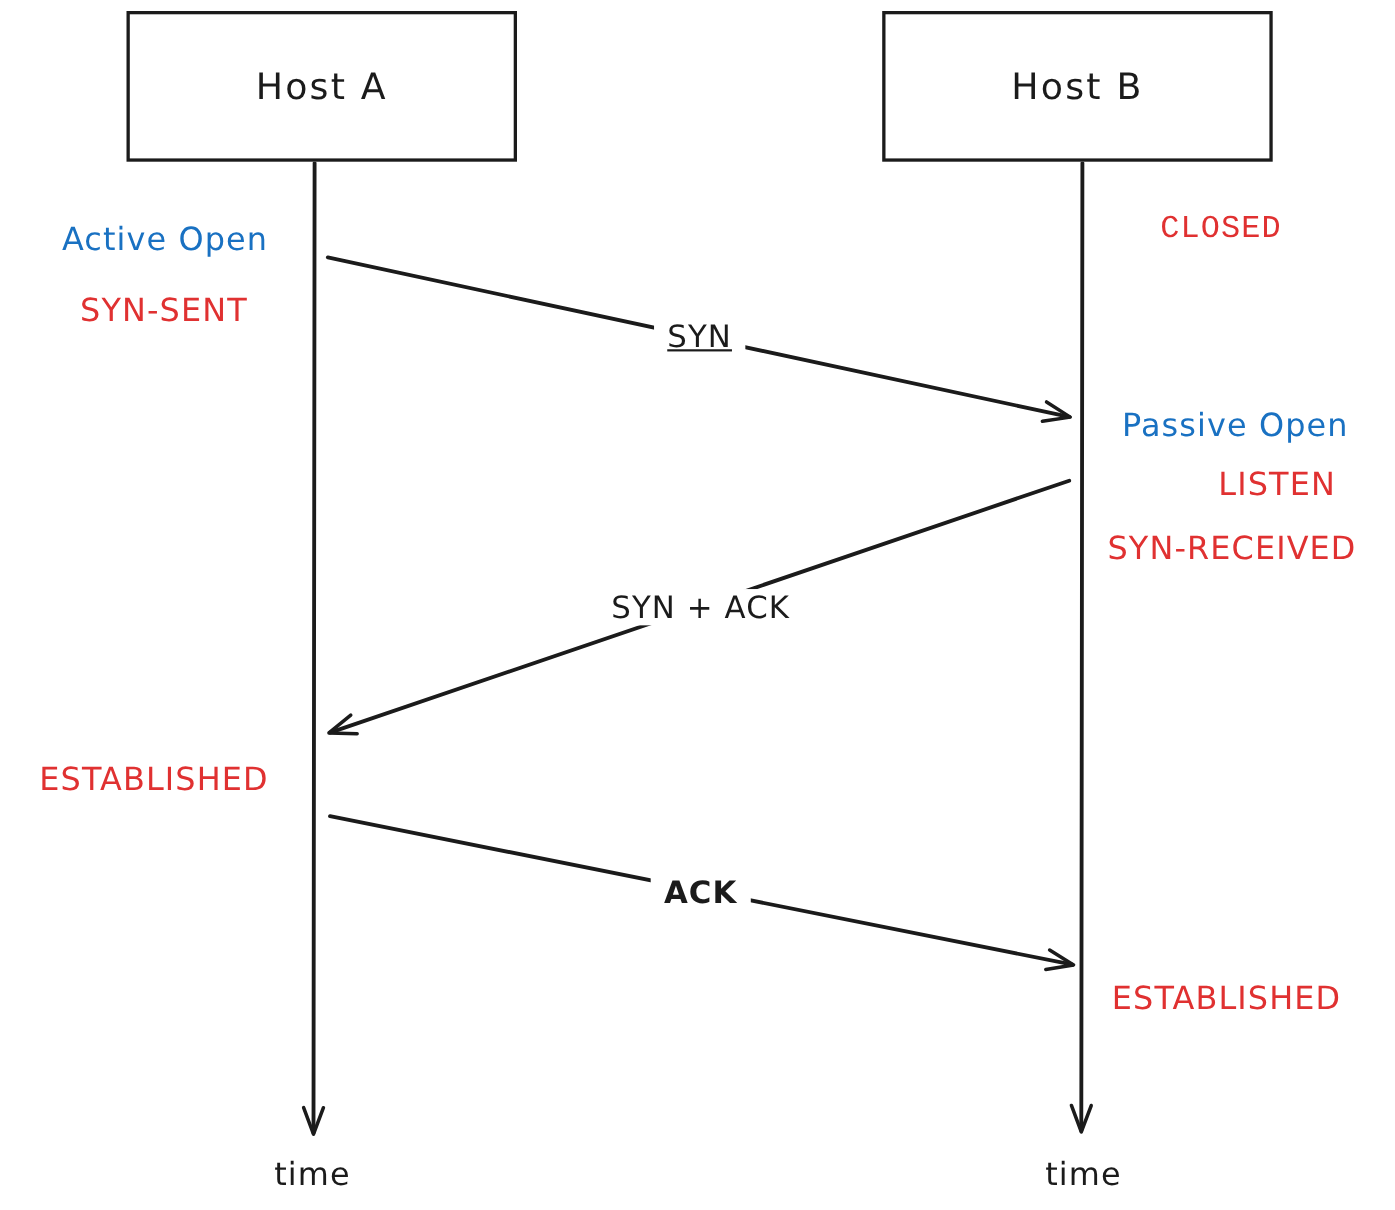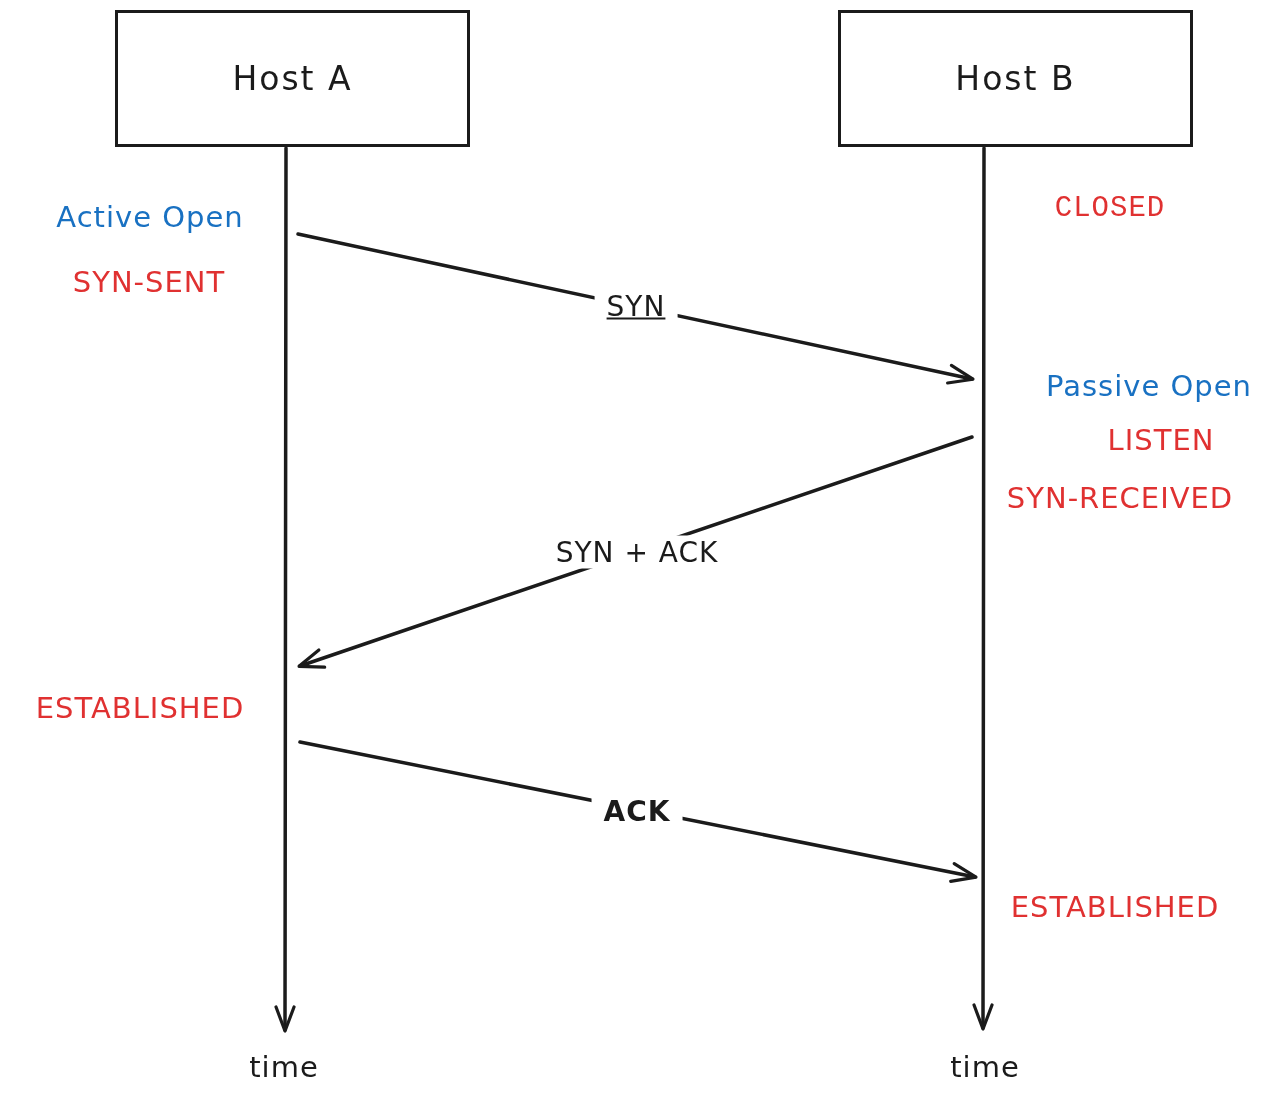--- a/index.html
+++ b/index.html
@@ -32,21 +32,21 @@
     border: 3px solid var(--ink);
     background: #ffffff;
     display: flex;
     align-items: center;
     justify-content: center;
     font-size: 33px;
     letter-spacing: 2px;
     color: var(--ink);
   }
   .host-a { left: 115px; }
-  .host-b { left: 838px; }
+  .host-b { left: 802px; }
   .lbl {
     position: absolute;
     white-space: nowrap;
     font-size: 29px;
     letter-spacing: 1px;
     transform: translate(-50%, -50%);
     color: var(--ink);
   }
   .blue { color: var(--blue); }
   .red  { color: var(--red); }
@@ -82,21 +82,21 @@
   </div>
   <div class="host-box host-b">
     <span>Host B</span>
   </div>
 
   <div class="lbl blue" style="left:150px; top:217px;">Active Open</div>
   <div class="lbl red" style="left:149px; top:282px;">SYN-SENT</div>
   <div class="lbl red" style="left:140px; top:708px;">ESTABLISHED</div>
 
   <div class="lbl red" style="left:1110px; top:208px;font-family:Liberation Mono, monospace;">CLOSED</div>
-  <div class="lbl blue" style="left:1123px; top:386px;margin-left:26px;">Passive Open</div>
+  <div class="lbl blue" style="left:1123px; top:386px;">Passive Open</div>
   <div class="lbl red" style="left:1113px; top:440px;margin-left:48px;">LISTEN</div>
   <div class="lbl red" style="left:1120px; top:498px;">SYN-RECEIVED</div>
   <div class="lbl red" style="left:1115px; top:907px;">ESTABLISHED</div>
 
   <div class="lbl msg-lbl" style="left:636px; top:306px;text-decoration:underline;">SYN</div>
   <div class="lbl msg-lbl" style="left:637px; top:552px;">SYN + ACK</div>
   <div class="lbl msg-lbl" style="left:637px; top:811px;font-weight:bold;">ACK</div>
 
   <div class="lbl time-lbl" style="left:284px; top:1067px;">time</div>
   <div class="lbl time-lbl" style="left:985px; top:1067px;">time</div>

